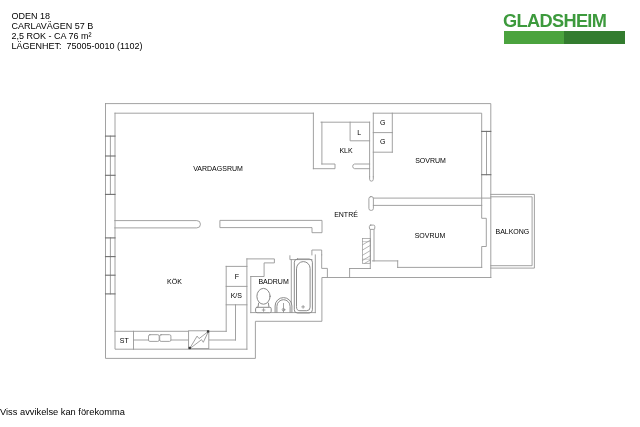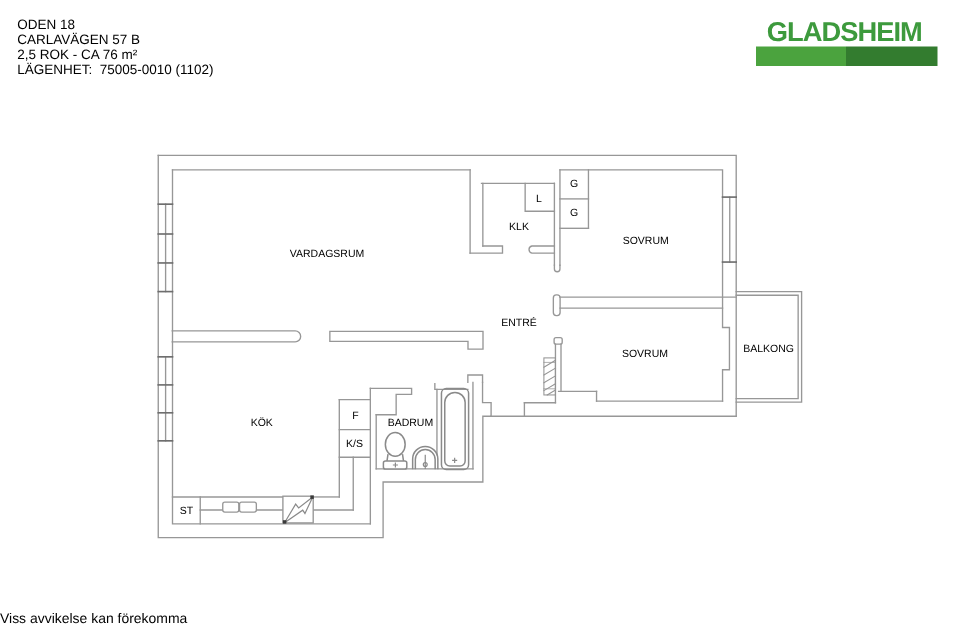--- a/index.html
+++ b/index.html
@@ -1,20 +1,20 @@
 <!DOCTYPE html>
 <html><head>
 <meta charset="utf-8">
 <style>
   html,body{margin:0;padding:0;background:#fff;}
   #page{position:relative;width:640px;height:427px;background:#fff;overflow:hidden;
         font-family:"Liberation Sans",sans-serif;}
   .hdr{position:absolute;left:11.5px;top:11px;font-size:9px;line-height:10px;color:#000;white-space:pre;}
   .foot{position:absolute;left:0;top:407px;width:640px;text-align:left;font-size:9.3px;color:#000;}
-  .logotxt{position:absolute;left:503px;top:11px;width:111.5px;text-align:right;
+  .logotxt{position:absolute;left:503px;top:11px;width:111.5px;
            font-weight:bold;font-size:18.2px;letter-spacing:-0.65px;color:#3d9a3d;}
   .barL{position:absolute;left:503.6px;top:31.1px;width:60.8px;height:12.9px;background:#4ba33e;}
   .barR{position:absolute;left:564.4px;top:31.1px;width:60.7px;height:12.9px;background:#337c2f;}
 </style>
 </head>
 <body>
 <div id="page">
 
 <div class="hdr">ODEN 18
 CARLAVÄGEN 57 B

